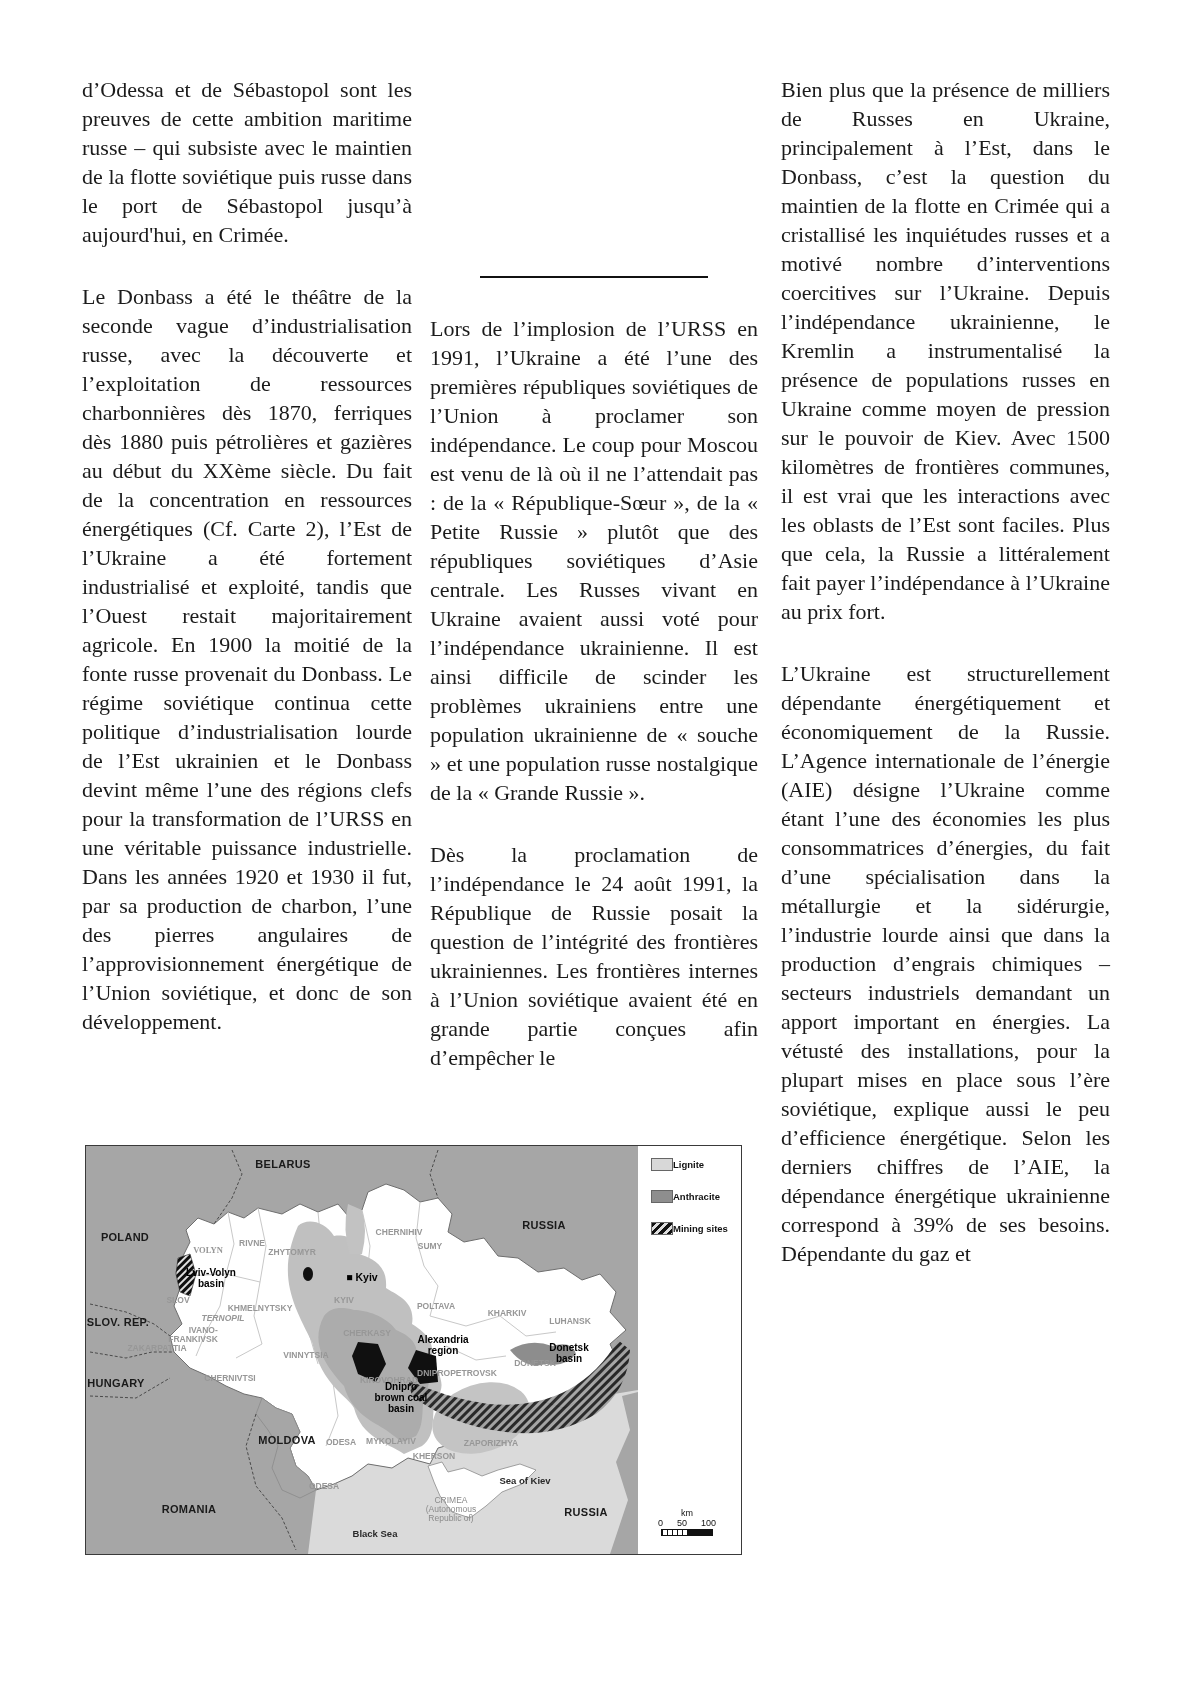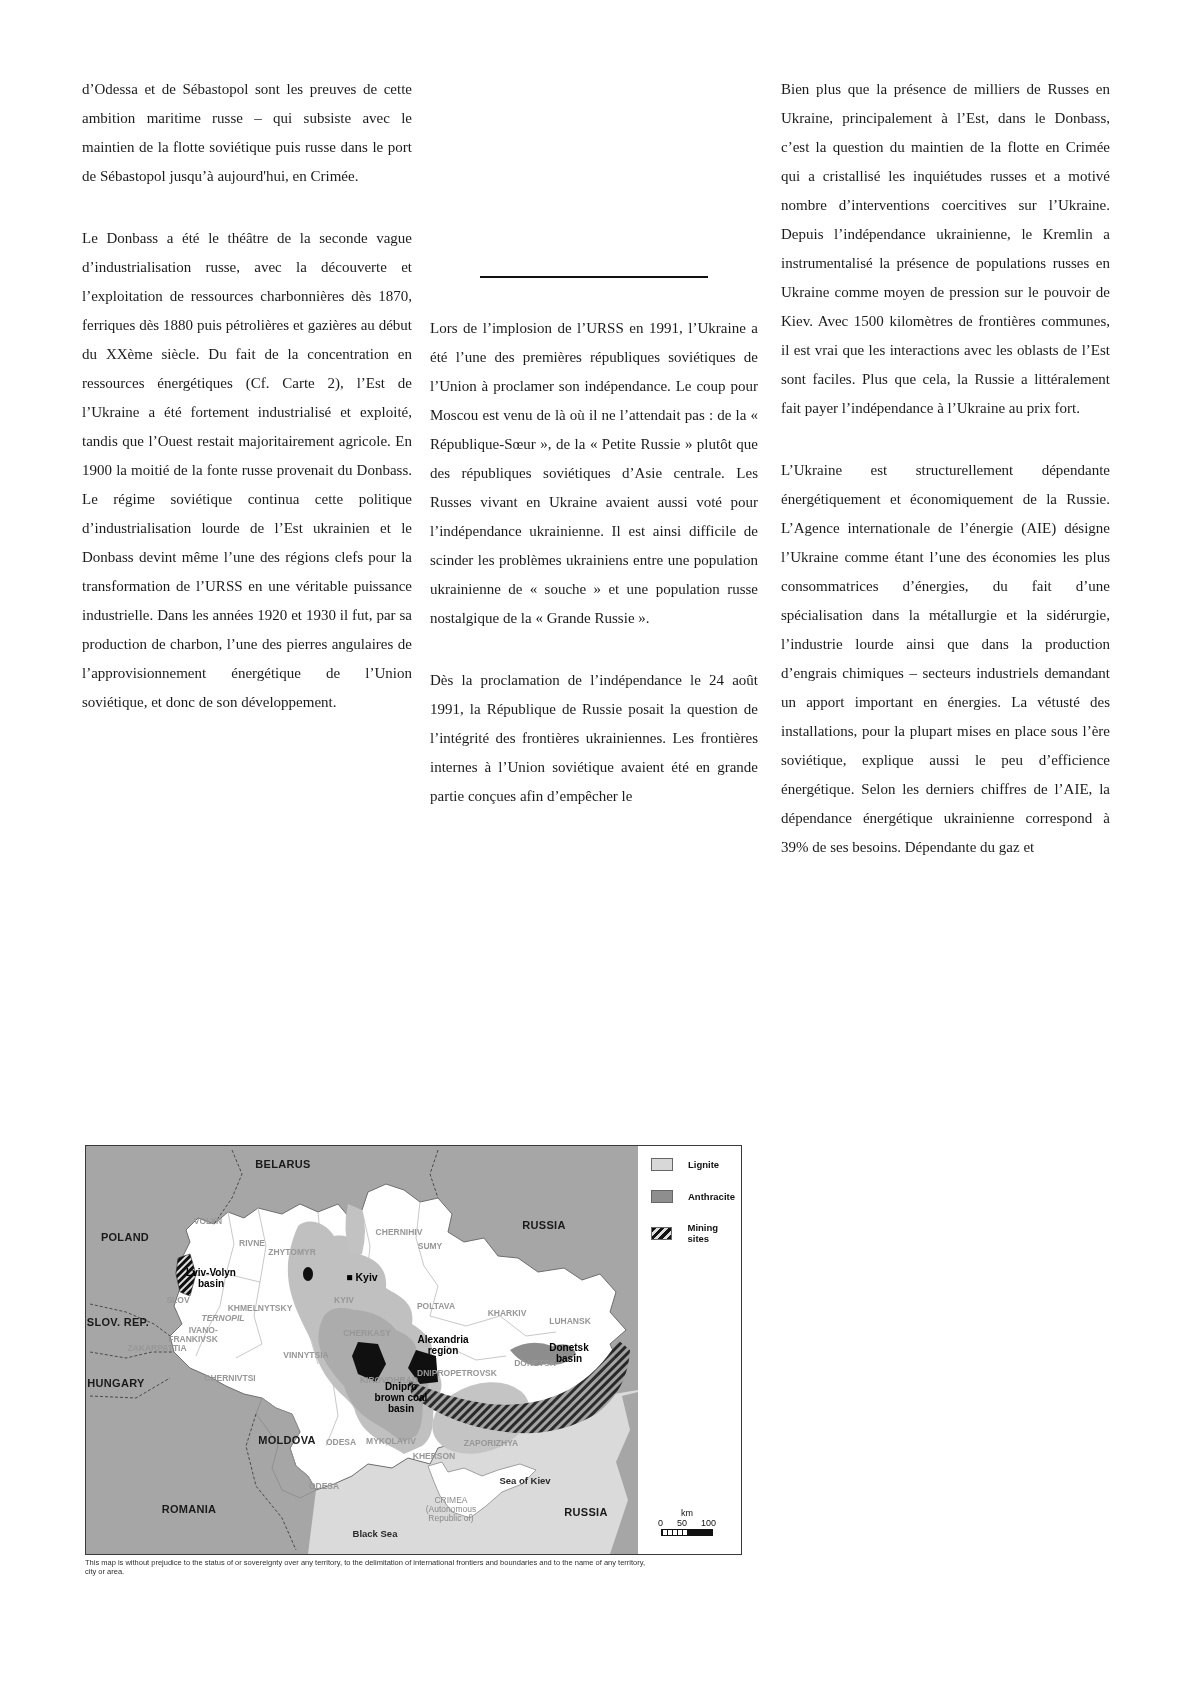--- a/index.html
+++ b/index.html
@@ -1,31 +1,31 @@
 <!DOCTYPE html>
 <html><head>
 <meta charset="utf-8">
 <style>
   html,body{margin:0;padding:0;background:#fff;}
   .page{position:relative;width:1191px;height:1684px;background:#ffffff;overflow:hidden;
         font-family:"Liberation Serif",serif;color:#1b1b1b;}
-  .col{position:absolute;top:75px;width:330px;font-size:15px;line-height:29px;
+  .col{position:absolute;top:75px;width:330px;font-size:22px;line-height:29px;
        text-align:justify;}
   .col p{margin:0 0 33px 0;}
   #col1{left:82px;}
   #col2{left:430px;width:328px;}
   #col3{left:781px;width:329px;}
   .rule{width:228px;height:2px;background:#111;margin:201px auto 36px auto;}
   
   .map{position:absolute;left:85px;top:1145px;width:657px;height:410px;
        border:1px solid #3a3a3a;box-sizing:border-box;background:#ffffff;
        font-family:"Liberation Sans",sans-serif;}
   .geo{position:absolute;left:0;top:0;}
   .legend{position:absolute;left:565px;top:12px;}
-  .leg-item{display:flex;align-items:center;gap:15px;margin-bottom:19px;}
+  .leg-item{display:flex;align-items:center;margin-bottom:19px;}
   .sw{width:22px;height:13px;border:1px solid #666;box-sizing:border-box;}
   .sw-lignite{background:#d8d8d8;}
   .sw-anthracite{background:#8e8e8e;}
   .sw-mining{background:repeating-linear-gradient(135deg,#111 0 3px,#ddd 3px 6px);}
   .leg-label{font-size:9.5px;font-weight:bold;color:#111;}
   .mlabel{position:absolute;transform:translate(-50%,-50%);white-space:pre-line;
           text-align:center;line-height:1.08;pointer-events:none;}
   .country{font-weight:bold;font-size:11px;color:#1a1a1a;letter-spacing:.3px;}
   .oblast{font-weight:bold;font-size:8.5px;color:#979797;}
   .basin{font-weight:bold;font-size:10px;color:#000;}
@@ -154,21 +154,21 @@
 
     <div id="map-labels">
         <span class="mlabel country" style="left: 197px; top: 19px;">BELARUS</span>
         <span class="mlabel country" style="left: 458px; top: 80px;">RUSSIA</span>
         <span class="mlabel country" style="left: 39px; top: 92px;">POLAND</span>
         <span class="mlabel country" style="left: 32px; top: 177px;">SLOV. REP.</span>
         <span class="mlabel country" style="left: 30px; top: 238px;">HUNGARY</span>
         <span class="mlabel country" style="left: 201px; top: 295px;">MOLDOVA</span>
         <span class="mlabel country" style="left: 103px; top: 364px;">ROMANIA</span>
         <span class="mlabel country" style="left: 500px; top: 367px;">RUSSIA</span>
-        <span class="mlabel oblast" style="left: 122px; top: 76px;">VOLYN</span>
+        <span class="mlabel oblast" style="left: 122px; top: 105px; font-family: Liberation Serif, serif;">VOLYN</span>
         <span class="mlabel oblast" style="left: 166px; top: 98px;">RIVNE</span>
         <span class="mlabel oblast" style="left: 206px; top: 107px;">ZHYTOMYR</span>
         <span class="mlabel oblast" style="left: 313px; top: 87px;">CHERNIHIV</span>
         <span class="mlabel oblast" style="left: 344px; top: 101px;">SUMY</span>
         <span class="mlabel oblast" style="left: 92px; top: 155px;">SLOV</span>
         <span class="mlabel oblast" style="left: 258px; top: 155px;">KYIV</span>
         <span class="mlabel oblast" style="left: 174px; top: 163px;">KHMELNYTSKY</span>
         <span class="mlabel oblast" style="left: 137px; top: 173px; font-style: italic;">TERNOPIL</span>
         <span class="mlabel oblast" style="left: 107px; top: 189px; text-align: right;">IVANO-
 FRANKIVSK</span>
@@ -211,15 +211,14 @@
         <span>50</span>
         <span>100</span>
       </div>
       <div class="bar">
         <div class="barleft"></div>
         <div class="barright"></div>
       </div>
     </div>
   </div>
 
-  <div class="map-caption">This map is without prejudice to the status of or sovereignty over any territory, to the delimitation of international frontiers and boundaries and to the name of any territory, city or area.</div>
 
 </div>
 
 </body></html>

